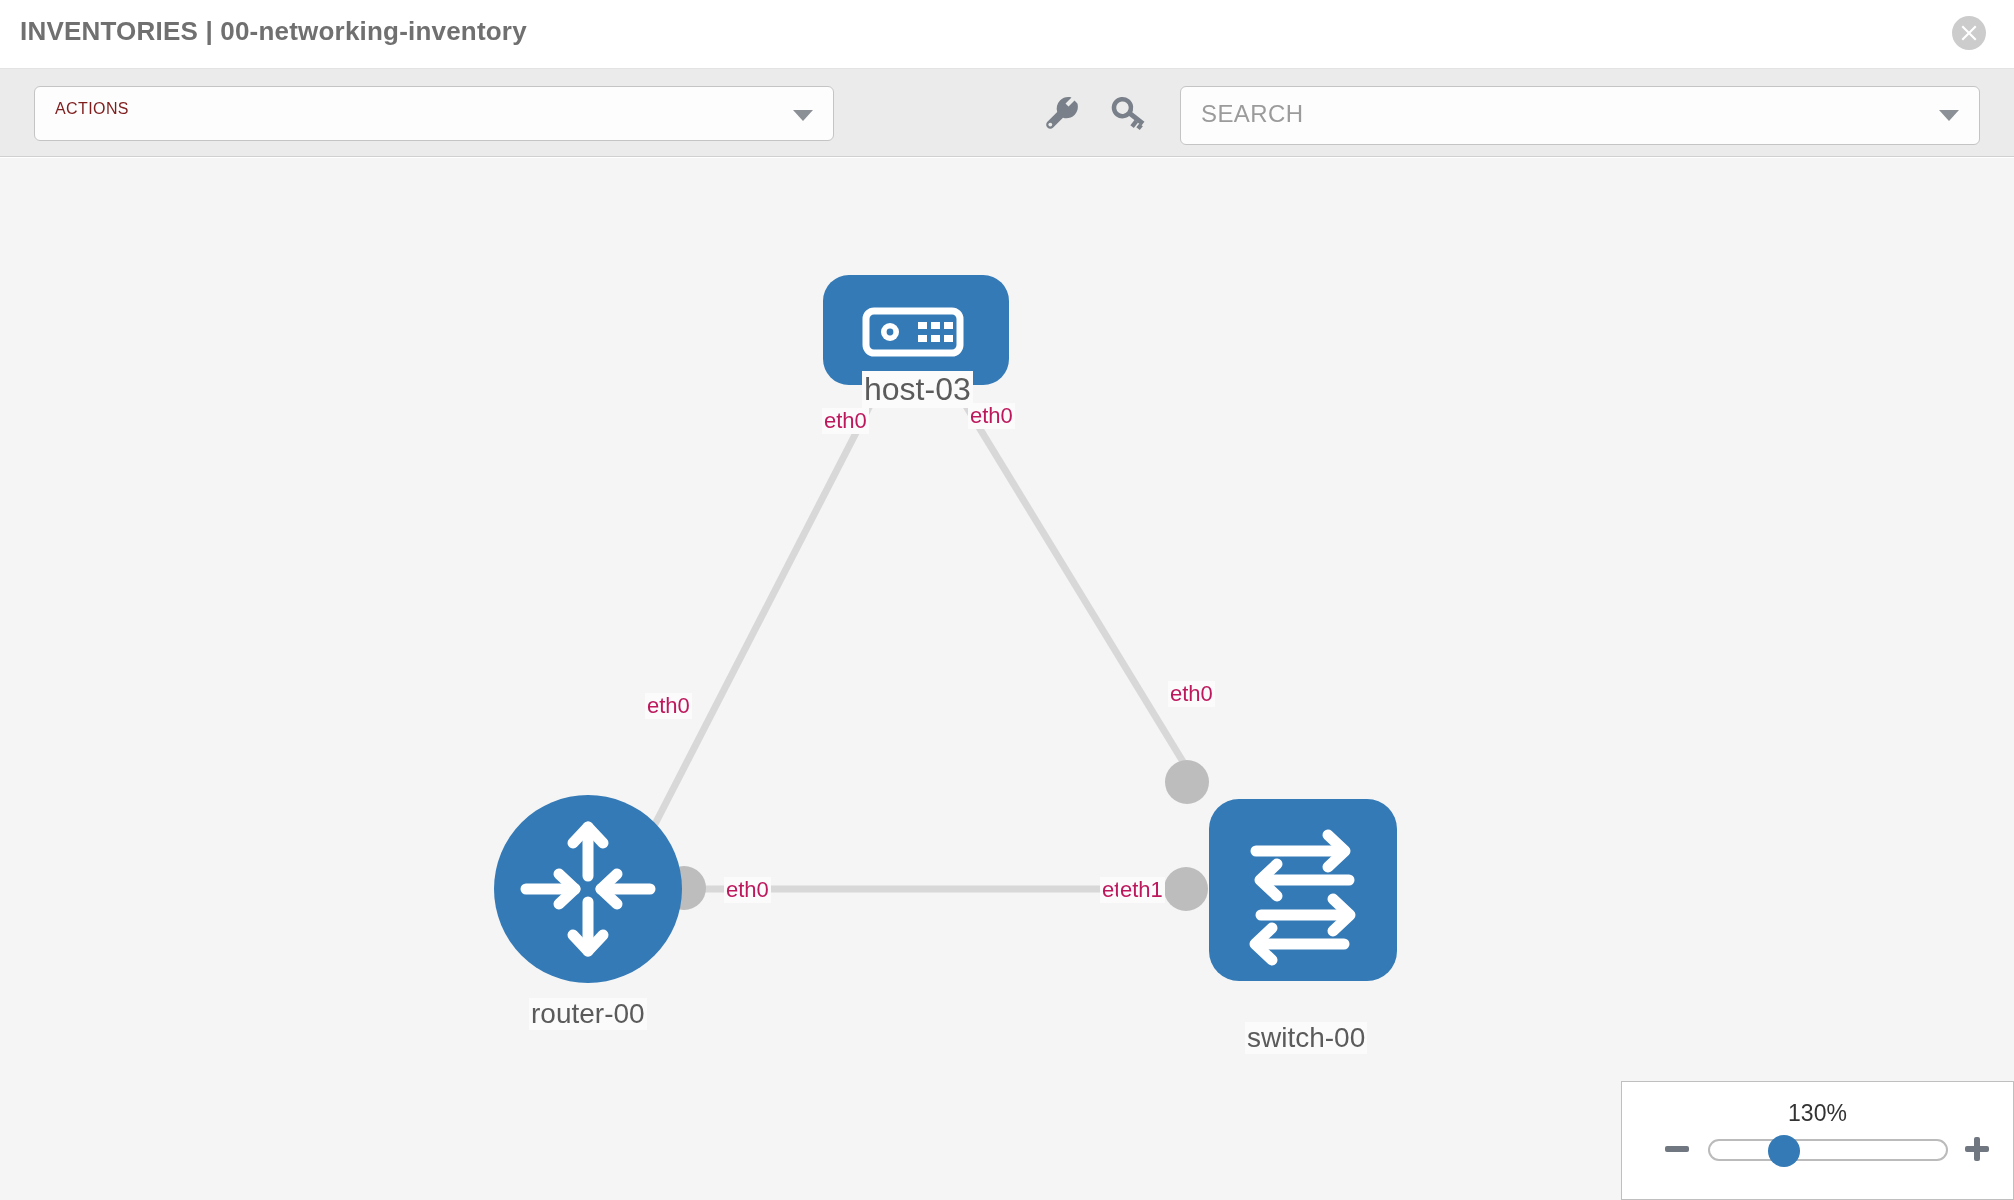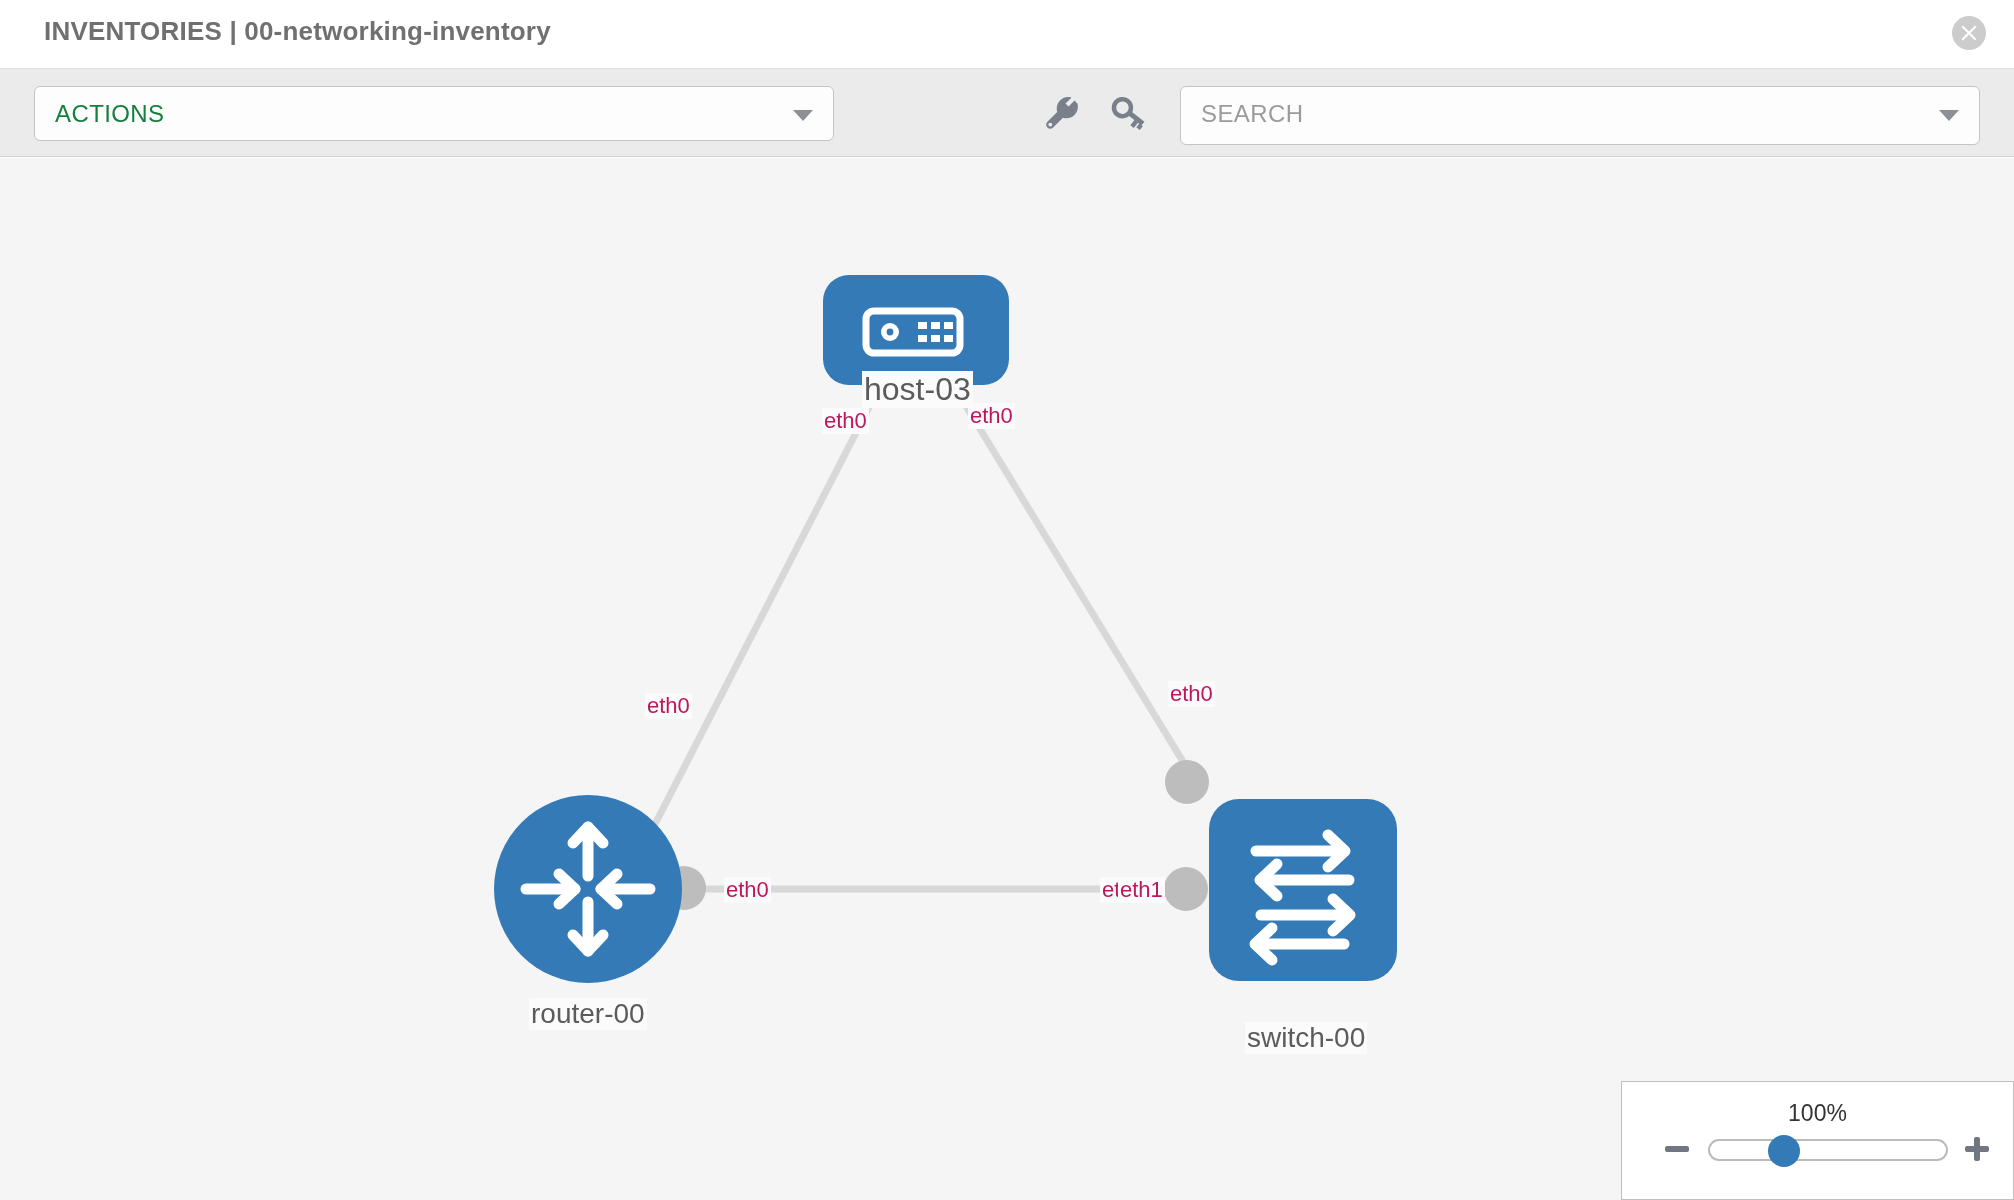--- a/index.html
+++ b/index.html
@@ -23,21 +23,21 @@
   .header {
     position: absolute;
     left: 0; top: 0;
     width: 2014px;
     height: 69px;
     background: #ffffff;
     border-bottom: 1px solid #e3e3e3;
   }
   .header-title {
     position: absolute;
-    left: 44px;
+    left: 20px;
     top: 16px;
     font-size: 26px;
     font-weight: bold;
     color: #707070;
     letter-spacing: 0.2px;
     white-space: nowrap;
   }
   .close-btn {
     position: absolute;
     right: 28px;
@@ -67,22 +67,22 @@
     height: 55px;
     background: #fdfdfd;
     border: 1px solid #c4c4c4;
     border-radius: 6px;
     cursor: pointer;
   }
   .actions-select .label {
     position: absolute;
     left: 20px;
     top: 13px;
-    font-size: 24px;
-    color: #15803d;
+    font-size: 16px;
+    color: #7f1d1d;
     letter-spacing: 0.4px;
     text-align: right;
   }
   .caret {
     position: absolute;
     right: 20px;
     top: 23px;
     width: 0; height: 0;
     border-left: 10px solid transparent;
     border-right: 10px solid transparent;
@@ -335,21 +335,21 @@
     <div class="iface-label" style="left:1168px; top:523px;">eth0</div>
 
     <div class="iface-label" style="left:724px; top:719px;">eth0</div>
 
     <div class="iface-label" style="left:1100px; top:719px;">eth0</div>
 
     <div class="iface-label" style="left:1118px; top:719px;">eth1</div>
   </div>
 
   <div class="zoom-panel">
-    <div class="zoom-pct">100%</div>
+    <div class="zoom-pct">130%</div>
 
     <div class="zoom-minus">
       <svg width="30" height="30" viewBox="0 0 30 30">
         <rect x="3" y="12" width="24" height="6" rx="2" fill="#707780"></rect>
       </svg>
     </div>
 
     <div class="zoom-track"></div>
     <div class="zoom-thumb"></div>
 

